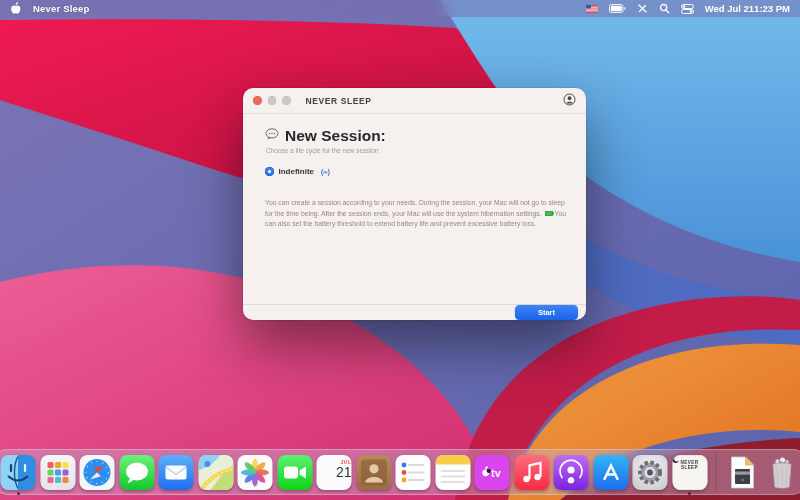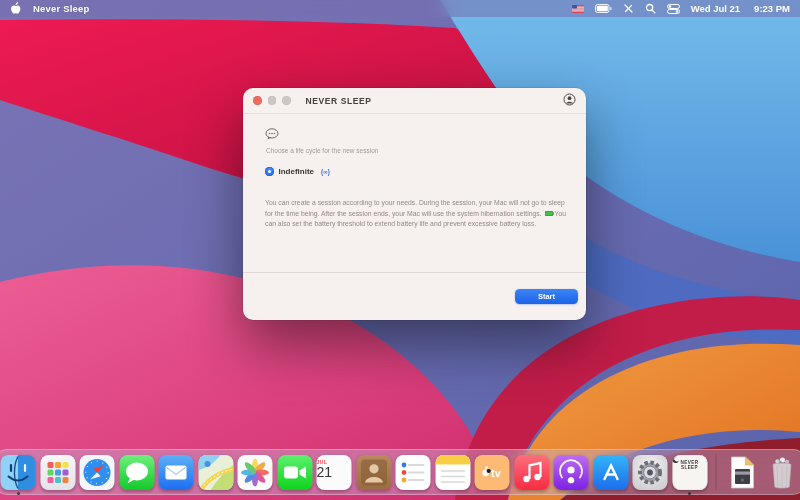--- a/index.html
+++ b/index.html
@@ -7,21 +7,21 @@
   .stage { position:relative; width:800px; height:500px; overflow:hidden; background:#6c68ab; }
   .wallpaper { position:absolute; inset:0; }
 
   
   .menubar { position:absolute; top:0; left:0; right:0; height:17px;
     background:rgba(118,112,175,.55); backdrop-filter:blur(8px);
     display:flex; align-items:center; padding:0 10px; color:#fff; z-index:50; }
   .menubar .left { display:flex; align-items:center; gap:12px; }
   .menubar .appname { font-size:9.5px; font-weight:bold; letter-spacing:.2px; text-shadow:0 0 2px rgba(0,0,0,.2); }
   .menubar .right { margin-left:auto; display:flex; align-items:center; gap:11px; }
-  .menubar .clock { font-size:9.5px; font-weight:600; display:flex; gap:14px; }
+  .menubar .clock { font-size:9.5px; font-weight:600; display:flex; gap:0; }
   .mb-ico { display:flex; align-items:center; }
 
   
   .window { position:absolute; left:243px; top:88px; width:343px; height:232px;
     background:#f6f0ef; border-radius:10px; z-index:30;
     box-shadow:0 25px 55px rgba(0,0,0,.45), 0 0 0 .5px rgba(0,0,0,.15); }
   .titlebar { height:26px; display:flex; align-items:center; padding:0 10px;
     border-bottom:1px solid rgba(0,0,0,.07); }
   .lights { display:flex; gap:6px; }
   .light { width:8.5px; height:8.5px; border-radius:50%; }
@@ -45,41 +45,41 @@
     border-radius:50%; background:#fff; }
   .opt-label { font-size:8px; font-weight:600; color:#3b3634; }
   .opt-hint { font-size:6.3px; font-weight:bold; color:#2a6ce2; margin-left:2px; }
 
   .desc { margin-top:22px; padding-right:2px; font-size:6.8px; line-height:1.58; color:#948985; }
   .battery-emoji { display:inline-block; width:8px; height:5px; background:#43bf4d; border-radius:1px;
     position:relative; vertical-align:-.5px; margin:0 2px 0 3px; box-shadow:inset 0 0 0 .5px #2e9038; }
   .battery-emoji::after { content:""; position:absolute; right:-1.5px; top:1.2px; width:1.5px; height:2.6px;
     background:#43bf4d; border-radius:0 .8px .8px 0; }
 
-  .footer { position:absolute; left:0; right:0; bottom:0; height:48px;
+  .footer { position:absolute; left:0; right:0; bottom:0; height:16px;
     border-top:1px solid rgba(0,0,0,.09); display:flex; align-items:center; justify-content:flex-end; padding:0 8px; }
   .start-btn { width:63px; height:14.5px; border:none; border-radius:4.5px; color:#fff;
     font-size:7.5px; font-weight:600; font-family:"Liberation Sans",sans-serif;
     background:linear-gradient(#3d84f5,#1c63ea); box-shadow:0 .5px 1.5px rgba(20,80,200,.4); cursor:pointer; }
 
   
   .dock { position:absolute; left:50%; transform:translateX(-50%); bottom:5px; height:46px;
     background:rgba(196,180,216,.42); backdrop-filter:blur(10px); border-radius:15px;
     border:.5px solid rgba(255,255,255,.28); display:flex; align-items:center; gap:2.5px; padding:0 6px; z-index:40; }
   .dock-item { position:relative; width:37px; height:42px; display:flex; align-items:center; justify-content:center; }
   .tile { width:35px; height:35px; border-radius:8px; overflow:hidden; position:relative;
     box-shadow:0 1.5px 3px rgba(0,0,0,.25); }
   .tile svg { position:absolute; inset:0; }
   .run-dot { position:absolute; bottom:-2px; left:50%; transform:translateX(-50%);
     width:3px; height:3px; border-radius:50%; background:rgba(40,40,45,.85); }
   .dock-sep { width:1px; height:36px; background:rgba(50,45,60,.30); margin:0 5px; }
   .file-item .tile { box-shadow:none; border-radius:0; overflow:visible; }
 
   
-  .tile.cal { background:#fbfbfb; display:flex; flex-direction:column; align-items:flex-start; }
+  .tile.cal { background:#fbfbfb; display:flex; flex-direction:column; align-items:flex-end; }
   .cal-month { font-size:5px; font-weight:bold; color:#ec4b41; letter-spacing:.5px; margin-top:4px; }
   .cal-day { font-size:14px; font-weight:300; color:#333; line-height:1.1; }
   
   .tile.ns { background:#f6f5f2; box-shadow:0 1.5px 3px rgba(0,0,0,.25), inset 0 0 0 .5px #dcdad5; }
   .ns-txt { position:absolute; top:5px; left:0; right:0; text-align:center;
     font-size:4.6px; font-weight:bold; color:#3c3a38; letter-spacing:.4px; line-height:1.25; }
   .ns-moon { position:absolute; right:7px; bottom:6px; width:8px; height:8px; }
 </style>
 </head>
 <body>
@@ -161,21 +161,21 @@
       <span class="mb-ico">
         <svg width="13" height="10" viewBox="0 0 13 10" fill="none" stroke="#fff" stroke-width="1">
           <rect x=".5" y=".5" width="12" height="4" rx="2"></rect>
             <circle cx="3" cy="2.5" r="1.3" fill="#fff" stroke="none"></circle>
           <rect x=".5" y="5.5" width="12" height="4" rx="2"></rect>
             <circle cx="10" cy="7.5" r="1.3" fill="#fff" stroke="none"></circle>
           </svg>
       </span>
       <span class="clock">
         <span>Wed Jul 21</span>
-        <span>9:23 PM</span>
+        <span>1:23 PM</span>
       </span>
     </div>
   </div>
 
   <div class="window">
     <div class="titlebar">
       <div class="lights">
         <span class="light close"></span>
         <span class="light off"></span>
         <span class="light off"></span>
@@ -194,20 +194,21 @@
       <div class="heading-row">
         <span>
           <svg width="15" height="13" viewBox="0 0 15 13" fill="none">
             <ellipse cx="7" cy="5.4" rx="6" ry="4.6" stroke="#6e6662" stroke-width="1"></ellipse>
             <path d="M3.5 9 L2.4 11.6 L6 9.7" fill="#6e6662"></path>
             <circle cx="4.6" cy="5.4" r=".75" fill="#6e6662"></circle>
               <circle cx="7" cy="5.4" r=".75" fill="#6e6662"></circle>
               <circle cx="9.4" cy="5.4" r=".75" fill="#6e6662"></circle>
           </svg>
         </span>
+        <span class="heading">New Session:</span>
       </div>
       <div class="subtitle">Choose a life cycle for the new session</div>
 
       <div class="options">
         <div class="opt-row">
           <span class="radio selected"></span>
           <span class="opt-label">Indefinite</span>
           <span class="opt-hint">(∞)</span>
         </div>
       </div>
@@ -352,21 +353,21 @@
         <svg viewBox="0 0 35 35">
           <rect width="35" height="9.5" fill="#f7ce46"></rect>
           <line x1="6" y1="16" x2="29" y2="16" stroke="#d8d8d8" stroke-width="1.5" stroke-linecap="round"></line>
           <line x1="6" y1="21.5" x2="29" y2="21.5" stroke="#d8d8d8" stroke-width="1.5" stroke-linecap="round"></line>
           <line x1="6" y1="27" x2="29" y2="27" stroke="#d8d8d8" stroke-width="1.5" stroke-linecap="round"></line>
         </svg>
       </div>
     </div>
 
     <div class="dock-item">
-      <div class="tile" style="background:#fdba74">
+      <div class="tile" style="background:#d946ef">
         <svg viewBox="0 0 35 35">
           <circle cx="11.2" cy="17.8" r="3.4" fill="#fff"></circle>
           <circle cx="14.2" cy="16" r="2.1" fill="#1d1d1f"></circle>
           <ellipse cx="12" cy="12.6" rx="1.6" ry="1" transform="rotate(-35 12 12.6)" fill="#fff"></ellipse>
           <text x="16.5" y="21.8" font-family="Liberation Sans, sans-serif" font-size="11" font-weight="bold" fill="#fff">tv</text>
         </svg>
       </div>
     </div>
 
     <div class="dock-item">

